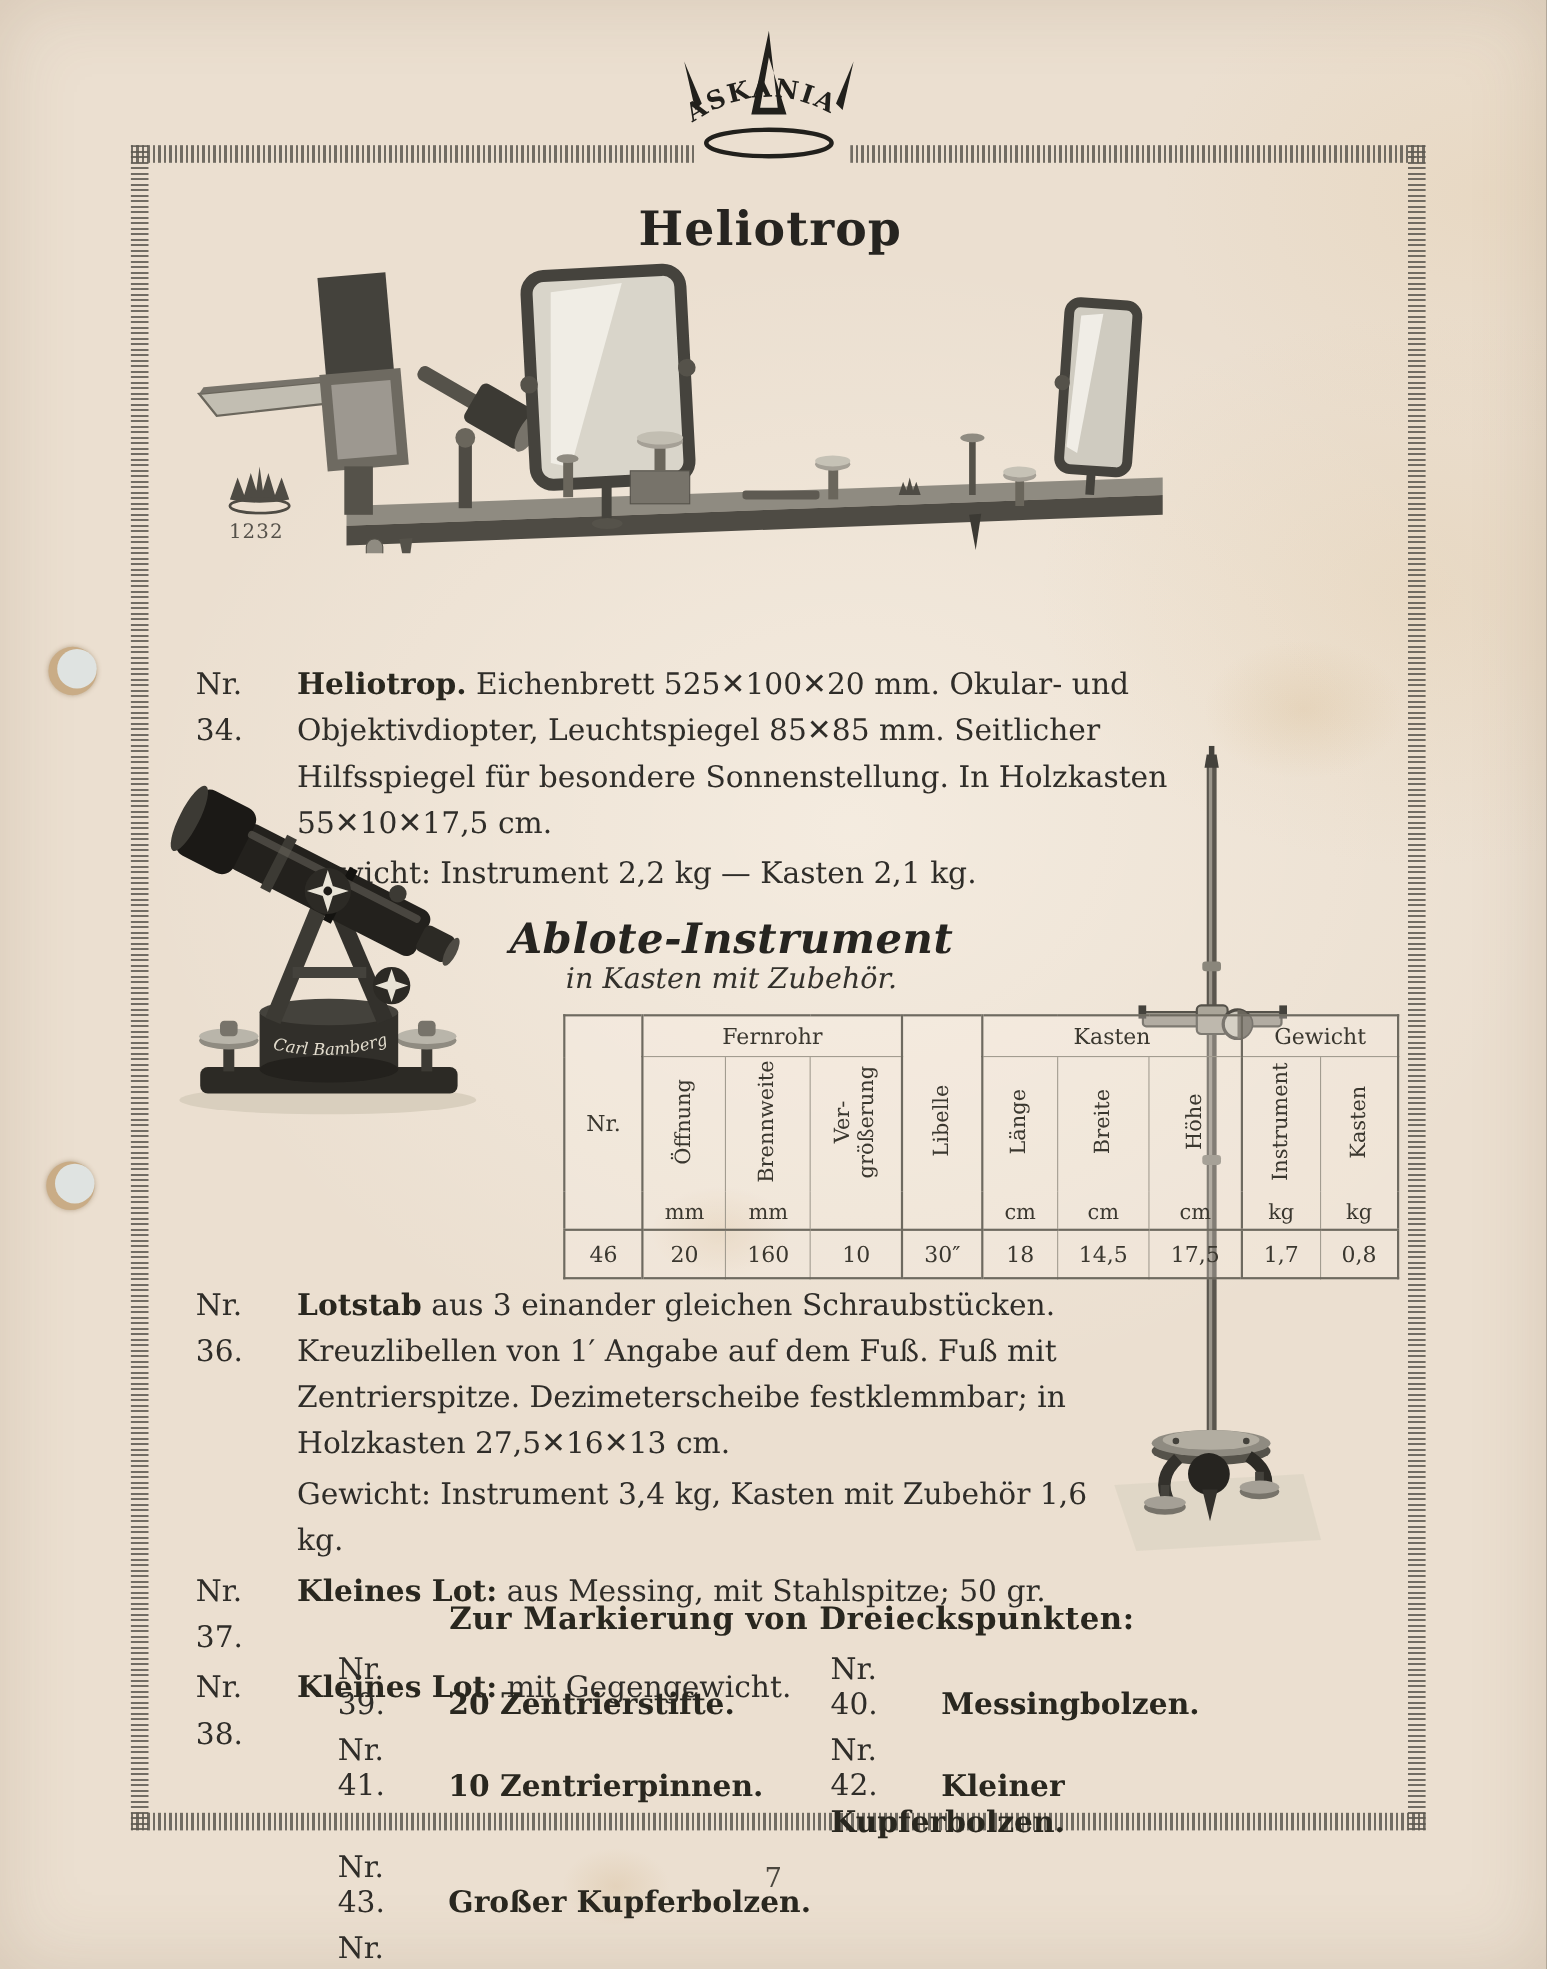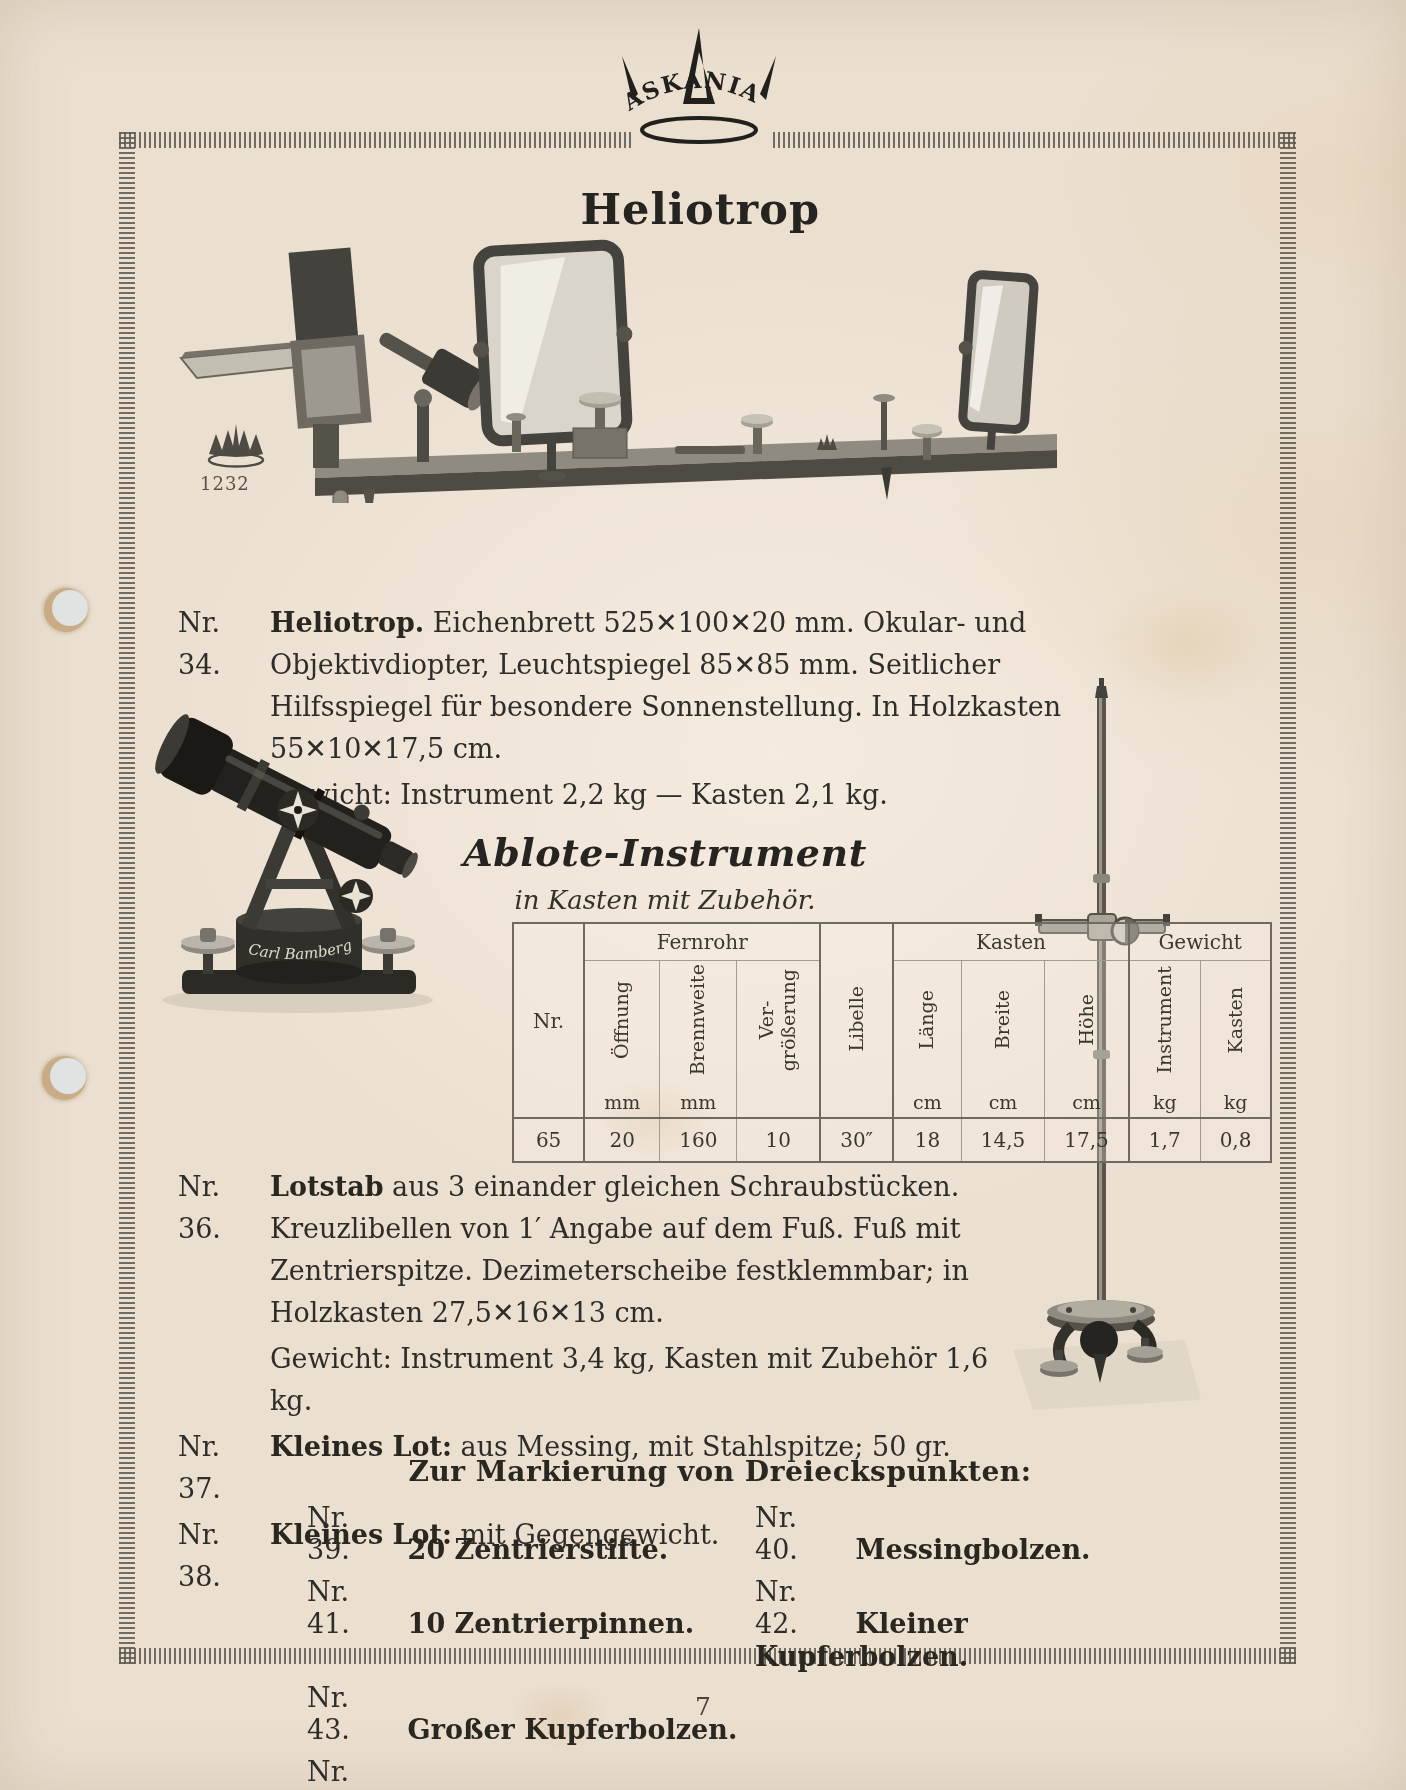--- a/index.html
+++ b/index.html
@@ -33,26 +33,26 @@
     border-radius:50%; background:#dfe3e1; }
   .hole1 { left:44px; top:588px; }
   .hole2 { left:42px; top:1056px; }
   
   .logo { position:absolute; left:588px; top:26px; width:230px; height:122px; }
   
   .title-h { position:absolute; left:420px; top:184px; width:400px; text-align:right;
     font-size:43px; font-weight:bold; letter-spacing:1px; color:#262420; }
   .ablote-head { position:absolute; left:430px; top:830px; width:470px; text-align:center;font-style:italic; }
   .ablote-head .t { font-size:38px; font-weight:bold; letter-spacing:.5px; color:#262420; }
-  .ablote-head .s { font-size:26px; margin-top:10px; color:#33312c; }
+  .ablote-head .s { font-size:26px; margin-top:0; color:#33312c; }
   
   .img-helio { position:absolute; left:175px; top:238px; }
   .img-theo  { position:absolute; left:148px; top:688px; }
   .img-rod   { position:absolute; left:985px; top:678px; }
-  .figmark   { position:absolute; left:200px; top:422px; width:66px; }
+  .figmark   { position:absolute; left:200px; top:422px; width:66px; text-align:center; }
   .figmark .num { font-size:18px; letter-spacing:1px; color:#55514a; margin-top:1px; }
   
   .entry { display:flex; font-size:27px; line-height:1.55; }
   .entry .nr { flex:0 0 92px; }
   .entry .body { flex:1; }
   .entry b { font-weight:bold; color:#29271f; }
   .weight { margin-top:5px; }
   .entry34 { position:absolute; left:178px; top:602px; width:928px; }
   .lower { position:absolute; left:178px; top:1166px; width:832px; }
   .lower .entry { margin-bottom:4px; }
@@ -296,21 +296,21 @@
       <th>mm</th>
       <th class="lv">mm</th>
       <th class="lv"></th>
       <th>cm</th>
       <th class="lv">cm</th>
       <th class="lv">cm</th>
       <th class="hvl">kg</th>
       <th class="lv">kg</th>
     </tr>
     <tr class="r-data">
-      <td class="hv">65</td>
+      <td class="hv">46</td>
       <td>20</td>
       <td class="lv">160</td>
       <td class="lv">10</td>
       <td class="hvl hv">30″</td>
       <td>18</td>
       <td class="lv">14,5</td>
       <td class="lv">17,5</td>
       <td class="hvl">1,7</td>
       <td class="lv">0,8</td>
     </tr>

